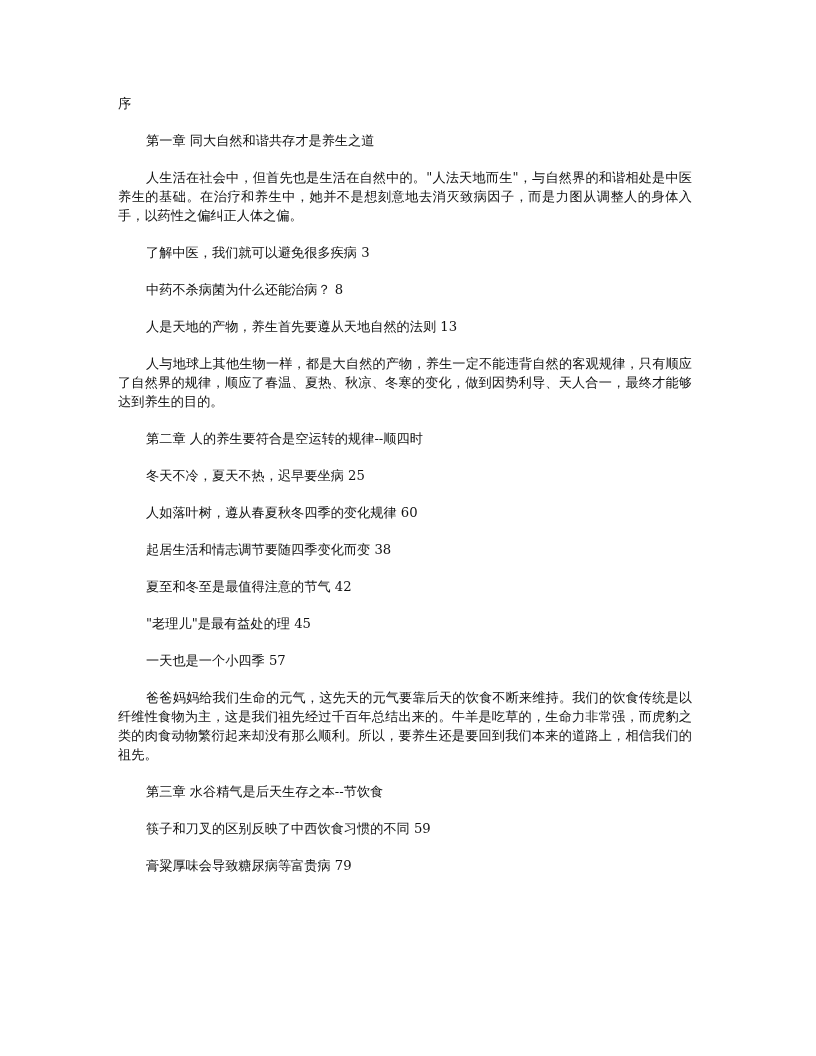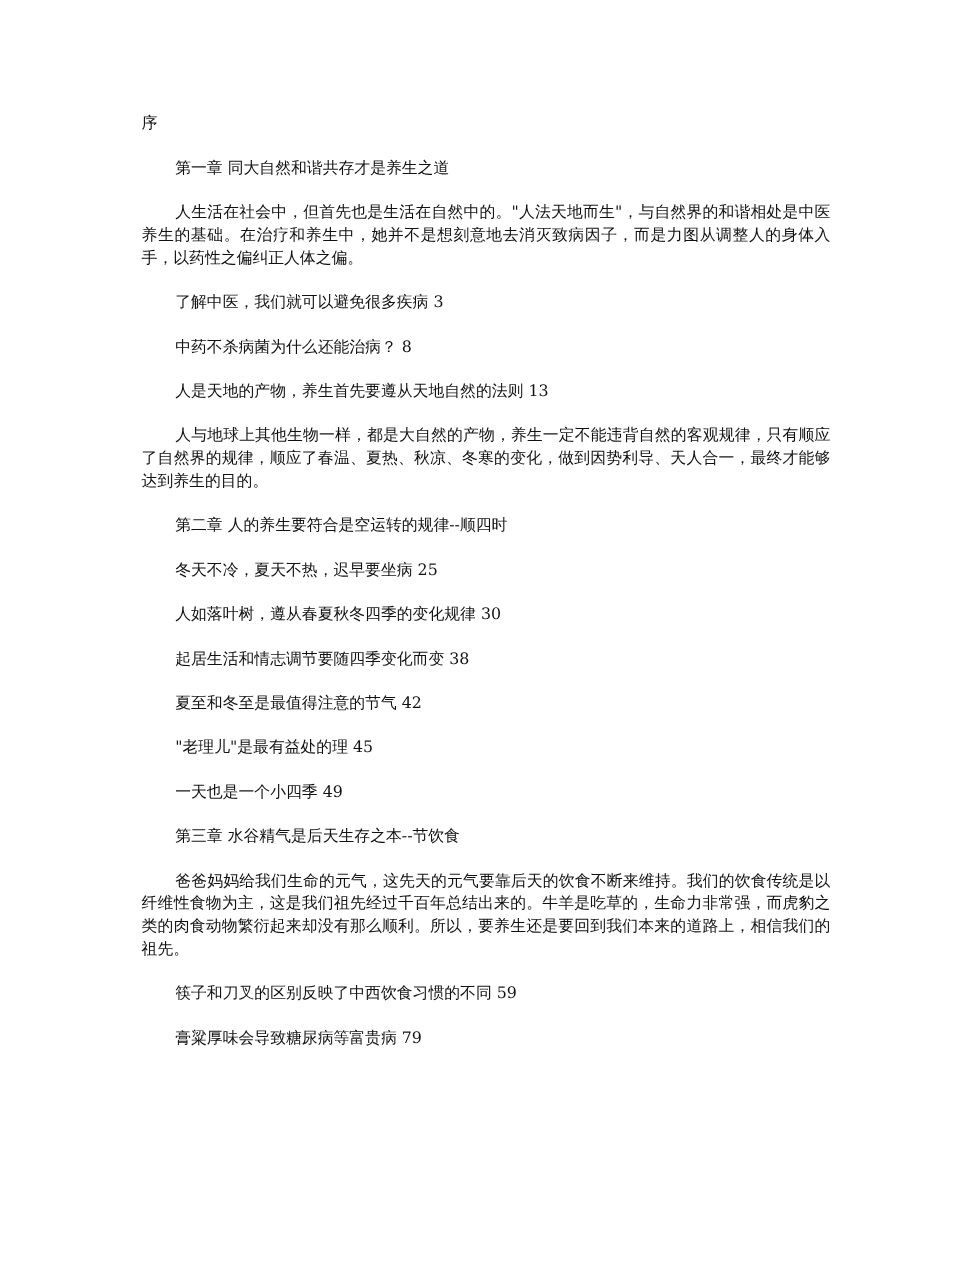--- a/index.html
+++ b/index.html
@@ -18,22 +18,22 @@
 <div class="page">
   <p class="p noindent">序</p>
   <p class="p">第一章 同大自然和谐共存才是养生之道</p>
   <p class="p">人生活在社会中，但首先也是生活在自然中的。"人法天地而生"，与自然界的和谐相处是中医养生的基础。在治疗和养生中，她并不是想刻意地去消灭致病因子，而是力图从调整人的身体入手，以药性之偏纠正人体之偏。</p>
   <p class="p">了解中医，我们就可以避免很多疾病 3</p>
   <p class="p">中药不杀病菌为什么还能治病？ 8</p>
   <p class="p">人是天地的产物，养生首先要遵从天地自然的法则 13</p>
   <p class="p">人与地球上其他生物一样，都是大自然的产物，养生一定不能违背自然的客观规律，只有顺应了自然界的规律，顺应了春温、夏热、秋凉、冬寒的变化，做到因势利导、天人合一，最终才能够达到养生的目的。</p>
   <p class="p">第二章 人的养生要符合是空运转的规律--顺四时</p>
   <p class="p">冬天不冷，夏天不热，迟早要坐病 25</p>
-  <p class="p">人如落叶树，遵从春夏秋冬四季的变化规律 30</p>
+  <p class="p">人如落叶树，遵从春夏秋冬四季的变化规律 60</p>
   <p class="p">起居生活和情志调节要随四季变化而变 38</p>
   <p class="p">夏至和冬至是最值得注意的节气 42</p>
   <p class="p">"老理儿"是最有益处的理 45</p>
-  <p class="p">一天也是一个小四季 49</p>
+  <p class="p">一天也是一个小四季 57</p>
+  <p class="p">爸爸妈妈给我们生命的元气，这先天的元气要靠后天的饮食不断来维持。我们的饮食传统是以纤维性食物为主，这是我们祖先经过千百年总结出来的。牛羊是吃草的，生命力非常强，而虎豹之类的肉食动物繁衍起来却没有那么顺利。所以，要养生还是要回到我们本来的道路上，相信我们的祖先。</p>
   <p class="p">第三章 水谷精气是后天生存之本--节饮食</p>
-  <p class="p">爸爸妈妈给我们生命的元气，这先天的元气要靠后天的饮食不断来维持。我们的饮食传统是以纤维性食物为主，这是我们祖先经过千百年总结出来的。牛羊是吃草的，生命力非常强，而虎豹之类的肉食动物繁衍起来却没有那么顺利。所以，要养生还是要回到我们本来的道路上，相信我们的祖先。</p>
   <p class="p">筷子和刀叉的区别反映了中西饮食习惯的不同 59</p>
   <p class="p">膏粱厚味会导致糖尿病等富贵病 79</p>
 </div>
 
 </body></html>

